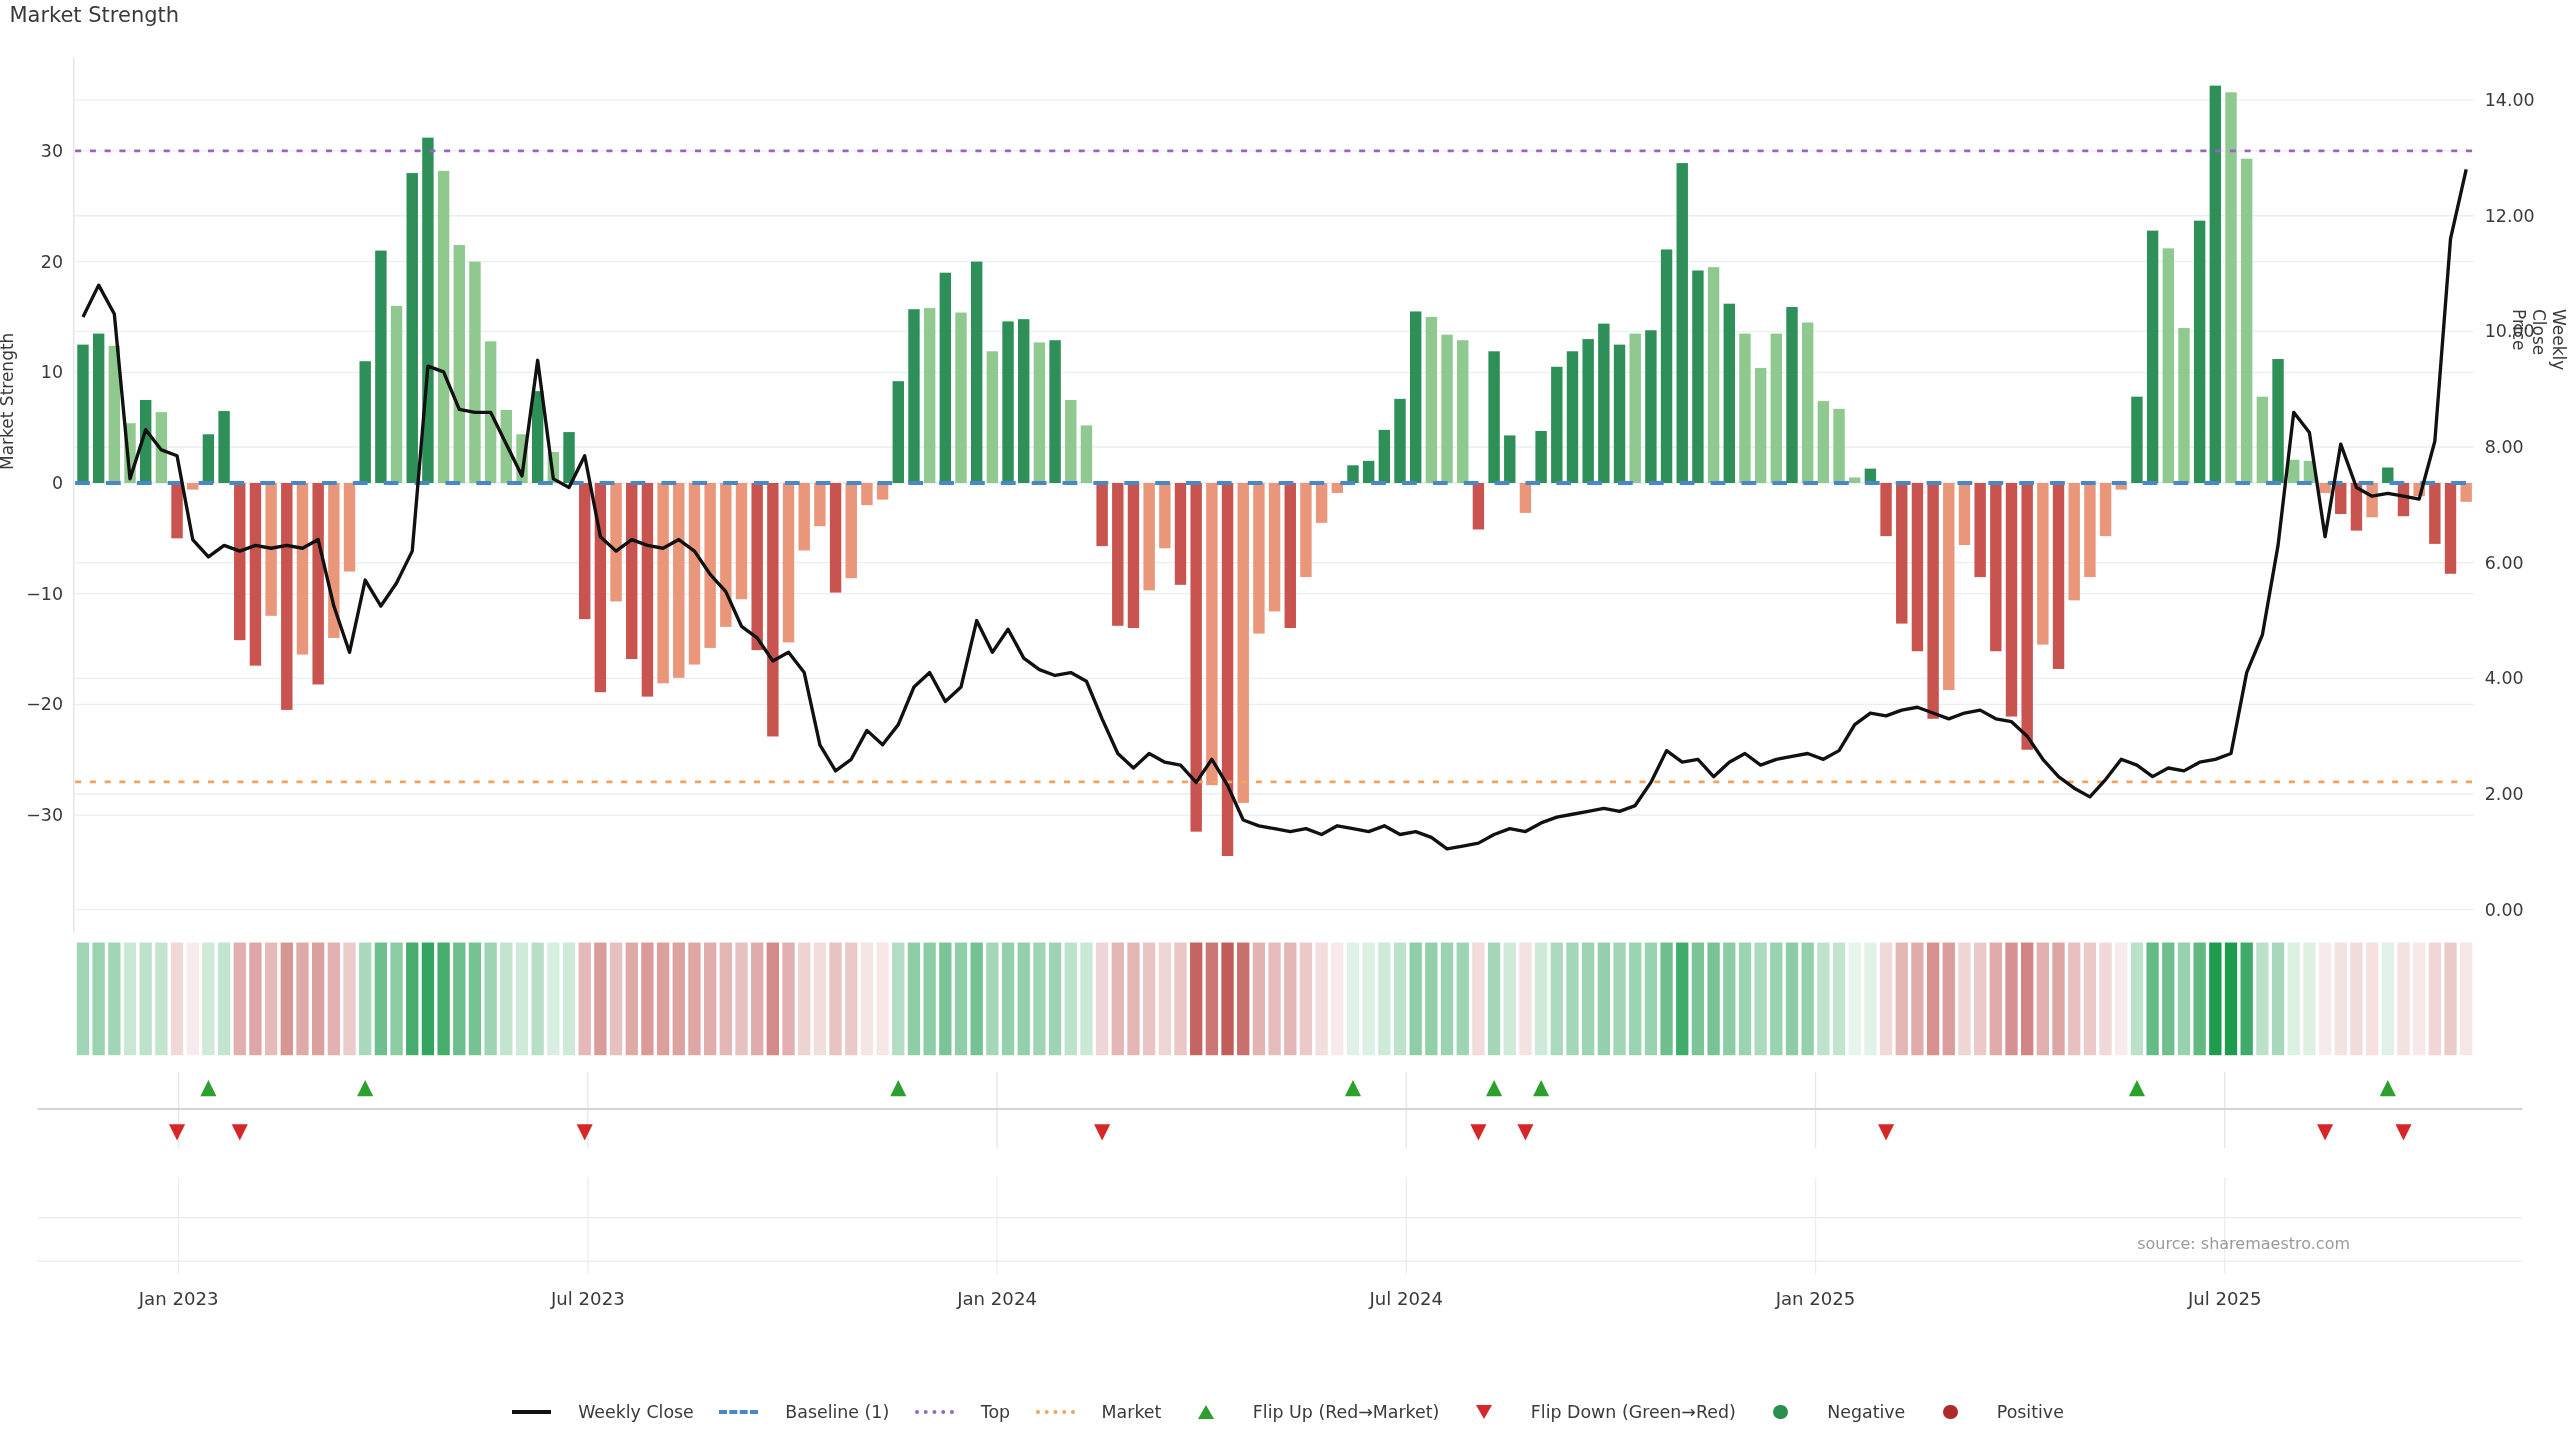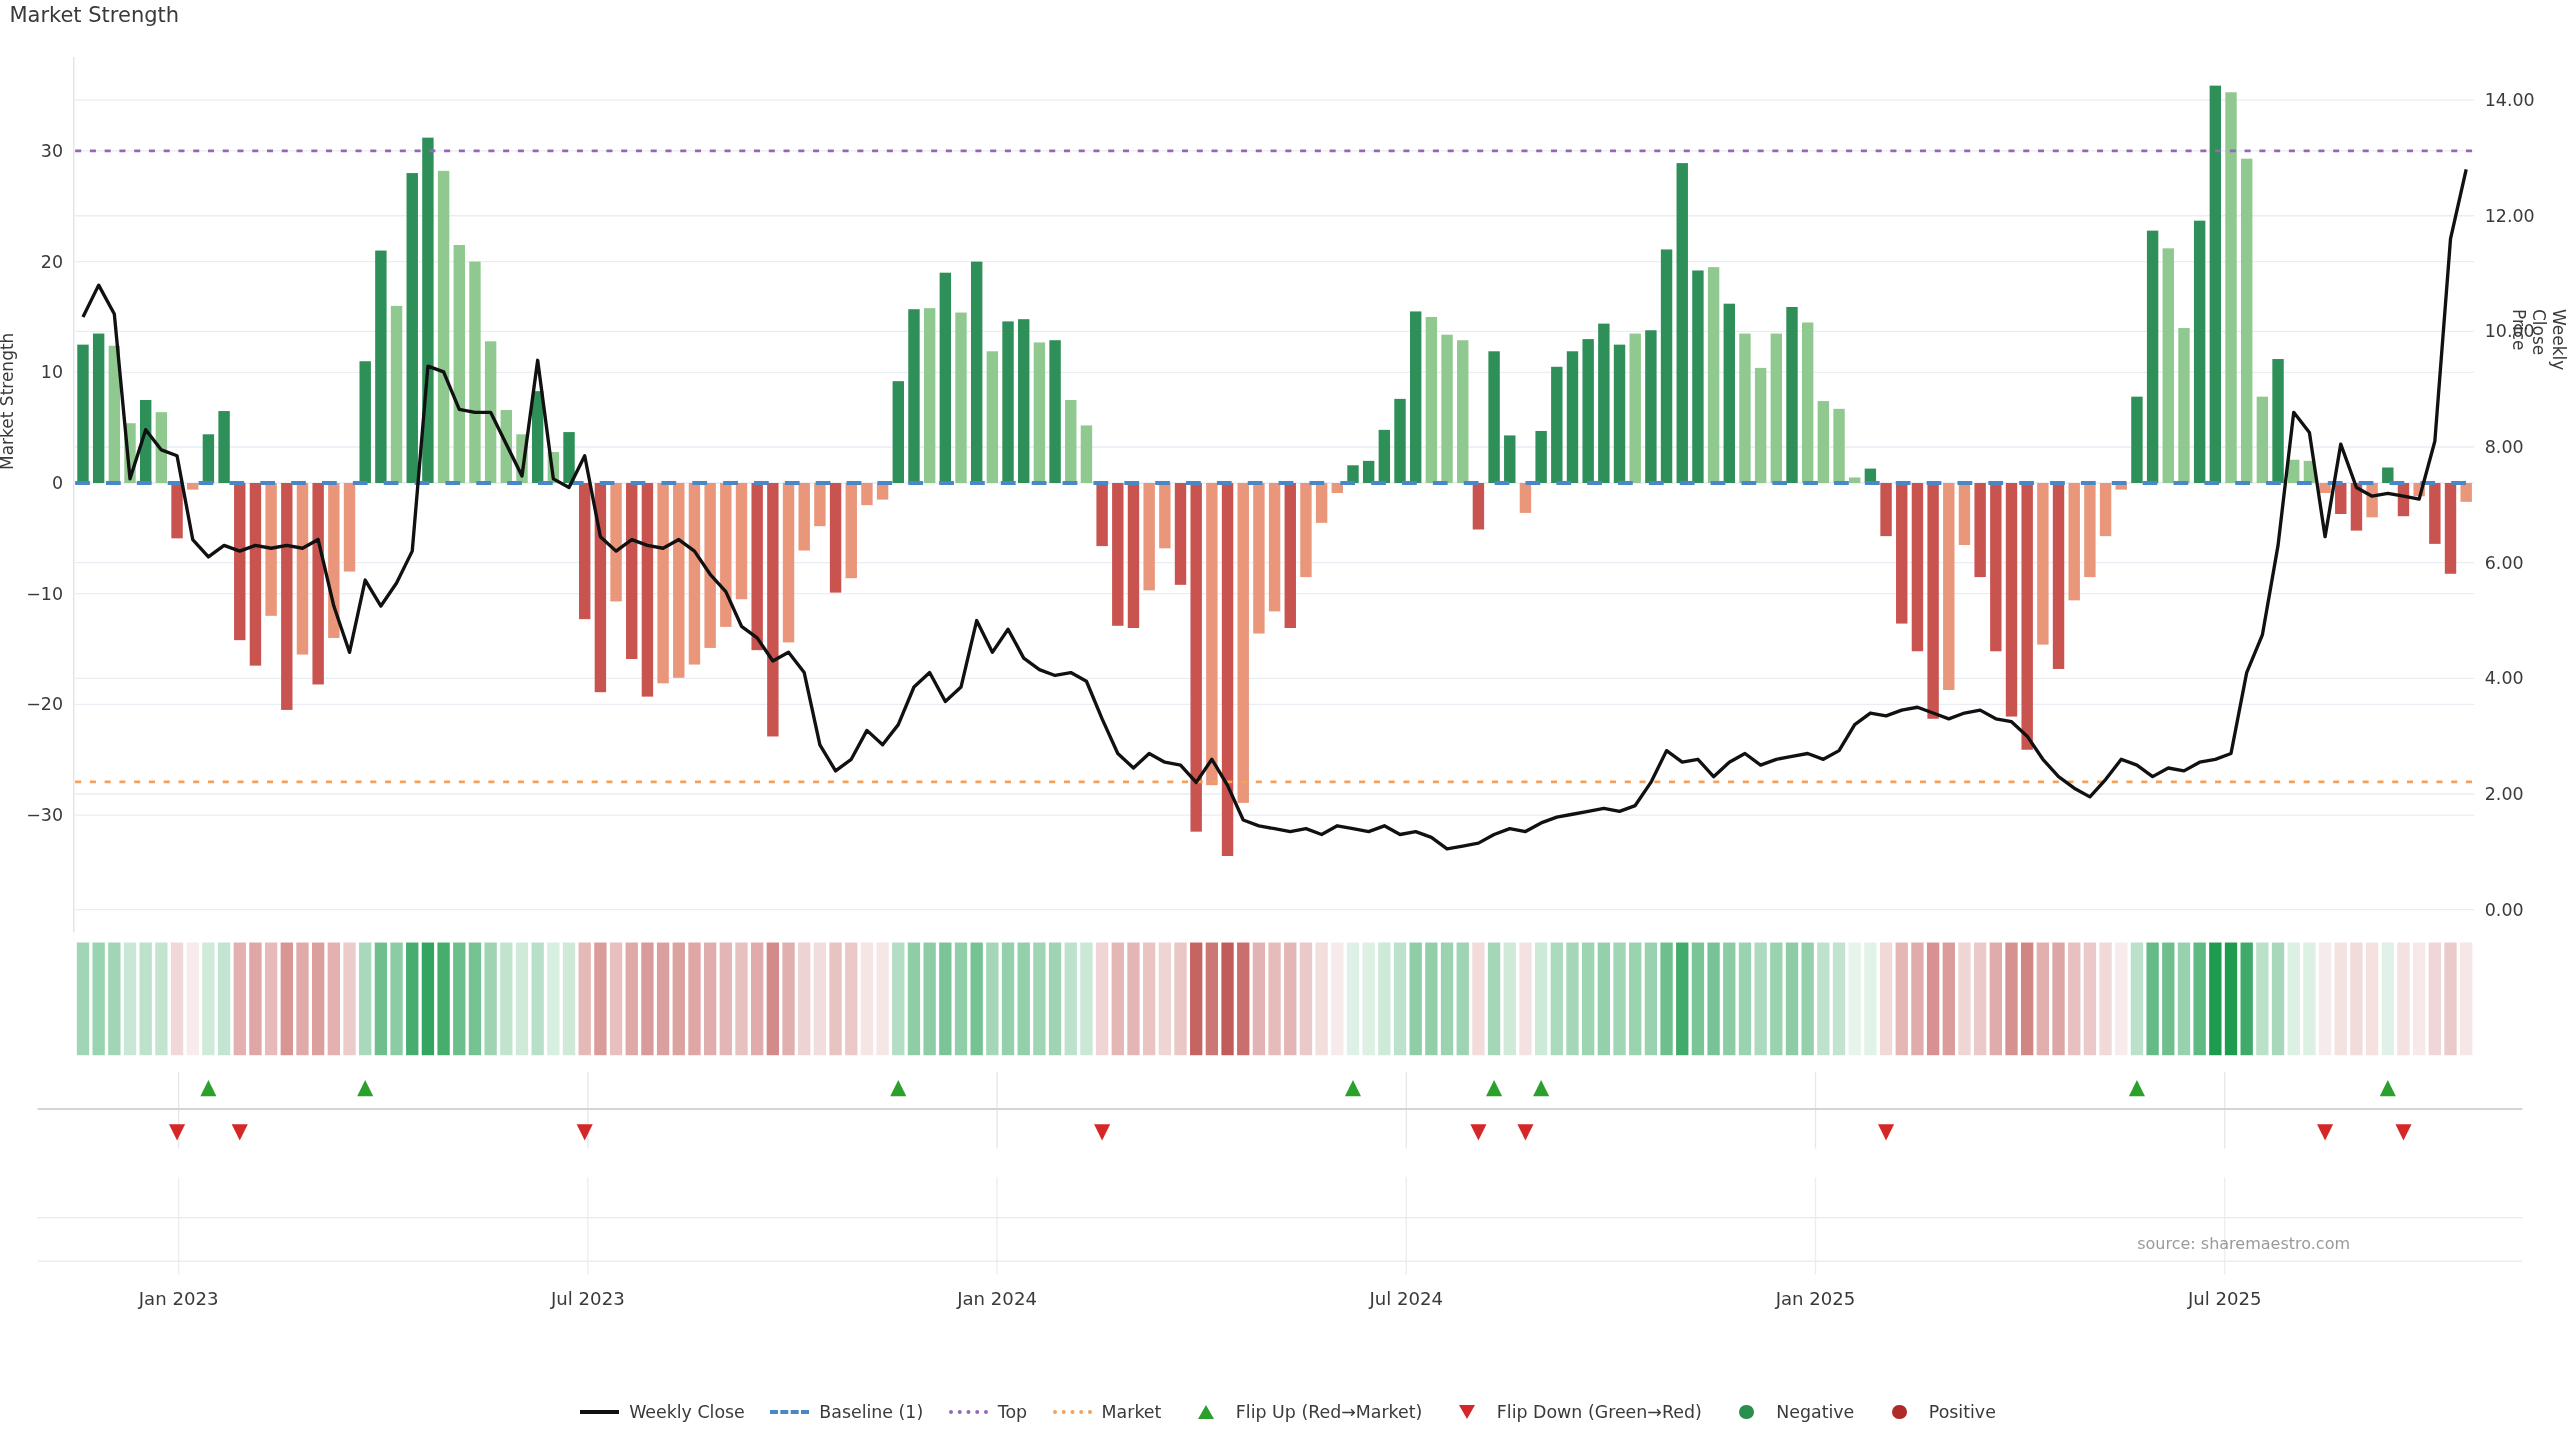--- a/index.html
+++ b/index.html
@@ -7,21 +7,21 @@
   #canvas{position:absolute;left:0;top:0;width:2388px;height:1449px;background:#fff;}
   #chart-title{position:absolute;left:9.4px;top:2.7px;font-size:21px;color:#3a3a3a;}
   #left-axis-label{position:absolute;left:-2.7px;top:470px;transform:rotate(-90deg);transform-origin:left top;
                    font-size:17px;color:#3a3a3a;}
   #right-axis-label{position:absolute;left:2569px;top:309px;transform:rotate(90deg);transform-origin:left top;
                     font-size:17px;color:#3a3a3a;}
   #source-note{position:absolute;right:38px;top:1206px;font-size:16px;color:#9a9a9a;margin-top:28px;}
   svg text{font-family:"DejaVu Sans","Liberation Sans",sans-serif;}
   #legend{position:absolute;left:0;top:1402px;width:2576px;display:flex;justify-content:center;
           align-items:center;gap:25.5px;font-size:17.4px;color:#3a3a3a;}
-  .lg-item{display:flex;align-items:center;gap:10px;}
+  .lg-item{display:flex;align-items:center;gap:27px;}
   .lg-glyph{display:inline-flex;align-items:center;justify-content:center;width:39px;}
   .lg-line{width:39px;height:3.4px;background:#111;}
   .lg-dash{width:39px;height:0;border-top:4px dashed #4a87c7;}
   .lg-dot-purple{width:39px;height:0;border-top:4px dotted #9467bd;}
   .lg-dot-orange{width:39px;height:0;border-top:4px dotted #f2a25c;}
   .lg-tri-up{width:0;height:0;border-left:8.7px solid transparent;border-right:8.7px solid transparent;
              border-bottom:14.8px solid #2ca02c;}
   .lg-tri-down{width:0;height:0;border-left:8.7px solid transparent;border-right:8.7px solid transparent;
                border-top:14.8px solid #d62728;}
   .lg-circ-green{width:14.8px;height:14.8px;border-radius:50%;background:#2a8f4e;}

